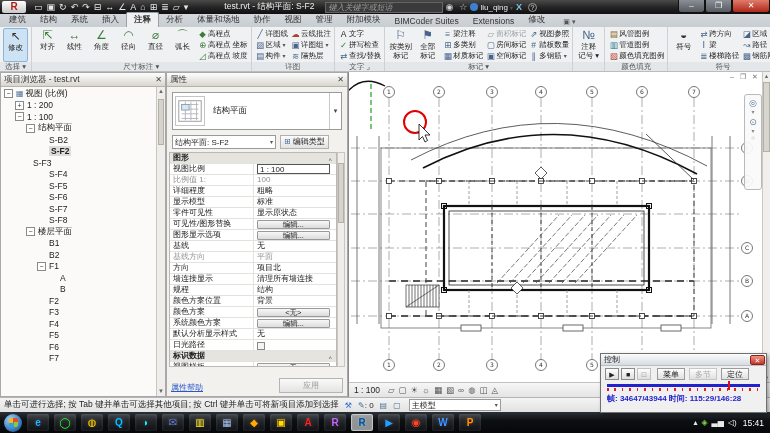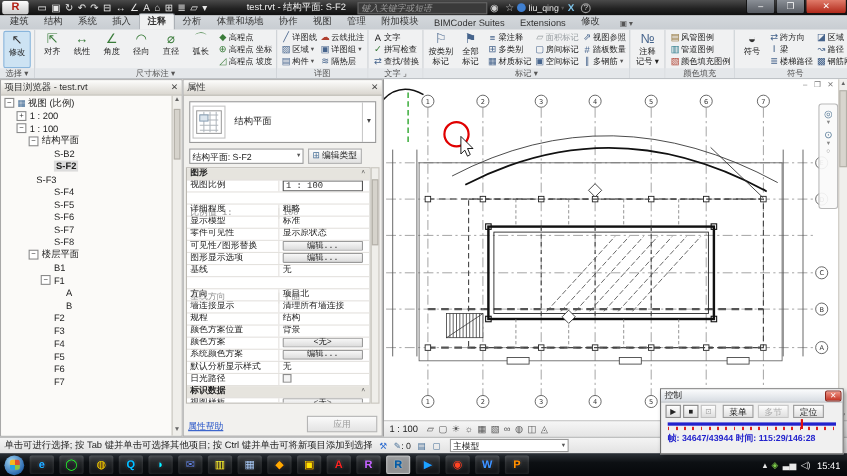--- a/index.html
+++ b/index.html
@@ -72,21 +72,21 @@
   #typesel { position:absolute; left:5px; top:19px; width:170px; height:38px; background:#fff; border:1px solid #9a9a9a; display:flex; align-items:center; }
   #typesel .thumb { width:30px; height:30px; margin:2px; border:1px solid #c4c4c4; }
   #typesel .tlabel { font-size:8.5px; margin-left:6px; }
   #typesel .tarrow { margin-left:auto; width:12px; height:36px; border-left:1px solid #c9c9c9; font-size:7px; color:#444; text-align:center; line-height:36px; }
   #instrow { position:absolute; left:5px; top:61px; width:172px; height:15px; display:flex; align-items:center; }
   #instcombo { width:104px; height:14px; background:#fff; border:1px solid #9a9a9a; font-size:8px; line-height:13px; padding:0 2px; display:flex; }
   #instcombo .dd { margin-left:auto; }
   #edittype { margin-left:4px; height:14px; border:1px solid #b0b0b0; background:linear-gradient(#fcfcfc,#e2e2e2); font-size:8px; line-height:12px; padding:0 3px; display:flex; align-items:center; }
   #edittype .ic { font-size:8px; color:#476f97; margin-right:2px; }
   #ptable { position:absolute; left:2px; top:79px; right:10px; bottom:29px; background:#fff; border:1px solid #bcb9b2; overflow:hidden; }
-  .prow { height:11px; display:flex; border-bottom:1px solid #e4e2de; align-items:flex-start;font-family:Liberation Mono, monospace; }
+  .prow { height:11px; display:flex; border-bottom:1px solid #e4e2de; align-items:flex-end; }
   .prow .pl { width:84px; padding-left:3px; font-size:8px; border-right:1px solid #e4e2de; white-space:nowrap; overflow:hidden; height:100%; line-height:10.5px; }
   .prow .pv { flex:1; font-size:8px; padding-left:3px; white-space:nowrap; overflow:hidden; line-height:10.5px; }
   .prow.grp { background:#e6e4de; font-weight:bold; }
   .prow.grp .pl { width:auto; border-right:none; flex:1; }
   .prow.grp .caret { margin-left:auto; margin-right:4px; font-size:6px; color:#555; font-weight:normal; }
   .prow.dis .pl, .prow.dis .pv { color:#919191;margin-top:14px; }
   .pbtn { width:92%; height:9px; border:1px solid #9a9a9a; background:linear-gradient(#f7f7f7,#dcdcdc); font-size:7.5px; line-height:8px; text-align:center; border-radius:1px; }
   .pedit { border:1px solid #555; background:#fff; width:92%; height:10px; font-size:8px; line-height:9px; padding-left:2px; }
   .pcheck { width:8px; height:8px; border:1px solid #8a8a8a; background:#f4f4f4; }
   #propsb { position:absolute; top:79px; bottom:29px; right:2px; width:8px; background:#efeeea; border:1px solid #c9c6bf; }
@@ -107,21 +107,21 @@
   #navbar .sm { font-size:6px; color:#888; line-height:7px; }
   #dscroll { position:absolute; right:0; top:0; width:8px; height:310px; background:#f0efec; border-left:1px solid #cbc8c1; }
   #dscroll .th { position:absolute; left:0; right:0; top:10px; height:70px; background:#d8d5ce; border:1px solid #b3b0a8; }
   #dscroll .ar { position:absolute; left:0; right:0; height:8px; font-size:5.5px; text-align:center; color:#666; line-height:8px; }
 
   
   #statusbar { position:absolute; left:0; top:397px; width:770px; height:15px; background:linear-gradient(#f4f4f4,#e2e2e2);
     border-top:1px solid #b5b5b5; display:flex; align-items:center; font-size:8.5px; color:#222; }
   #statusbar .hint { margin-left:4px; white-space:nowrap; }
   #statusbar .sico { margin-left:6px; color:#476f97; font-size:8px; }
-  #modelcombo { margin-left:8px; width:108px; height:12px; background:#fff; border:1px solid #9a9a9a; font-size:8px; line-height:11px; padding:0 2px; display:flex; }
+  #modelcombo { margin-left:8px; width:92px; height:12px; background:#fff; border:1px solid #9a9a9a; font-size:8px; line-height:11px; padding:0 2px; display:flex; }
   #modelcombo .dd { margin-left:auto; }
 
   
   #taskbar { position:absolute; left:0; top:412px; width:770px; height:21px;
     background:linear-gradient(#2c3138,#0d1013 40%,#05070a); display:flex; align-items:center; }
   #orb { width:18px; height:18px; border-radius:50%; margin-left:4px; background:radial-gradient(circle at 35% 30%,#9fd4f4,#2e6cb0 70%,#12355e); display:flex; align-items:center; justify-content:center; flex:none; }
   #orb .flag { width:9px; height:9px; border-radius:2px; background:conic-gradient(#e0502f 0 25%, #8cc63f 0 50%, #27a3e0 0 75%, #f5b91e 0 100%); }
   .tico { width:22px; height:17px; margin-left:5px; border-radius:2px; display:flex; align-items:center; justify-content:center; font-size:10px; font-weight:bold; color:#fff; background:rgba(255,255,255,.06); flex:none; }
   .tico.active { background:rgba(210,230,245,.35); border:1px solid rgba(255,255,255,.45); }
   #tray { margin-left:auto; display:flex; align-items:center; color:#e8e8e8; }
@@ -497,20 +497,24 @@
             <span class="tnone"></span>
             <span class="tl">S-F8</span>
           </div>
           <div class="trow" style="padding-left: 25px;">
             <span class="texp">−</span>
             <span class="tl">楼层平面</span>
           </div>
           <div class="trow" style="padding-left: 36px;">
             <span class="tnone"></span>
             <span class="tl">B1</span>
+          </div>
+          <div class="trow" style="padding-left: 36px;">
+            <span class="tnone"></span>
+            <span class="tl">B2</span>
           </div>
           <div class="trow" style="padding-left: 36px;">
             <span class="texp">−</span>
             <span class="tl">F1</span>
           </div>
           <div class="trow" style="padding-left: 47px;">
             <span class="tnone"></span>
             <span class="tl">A</span>
           </div>
           <div class="trow" style="padding-left: 47px;">

